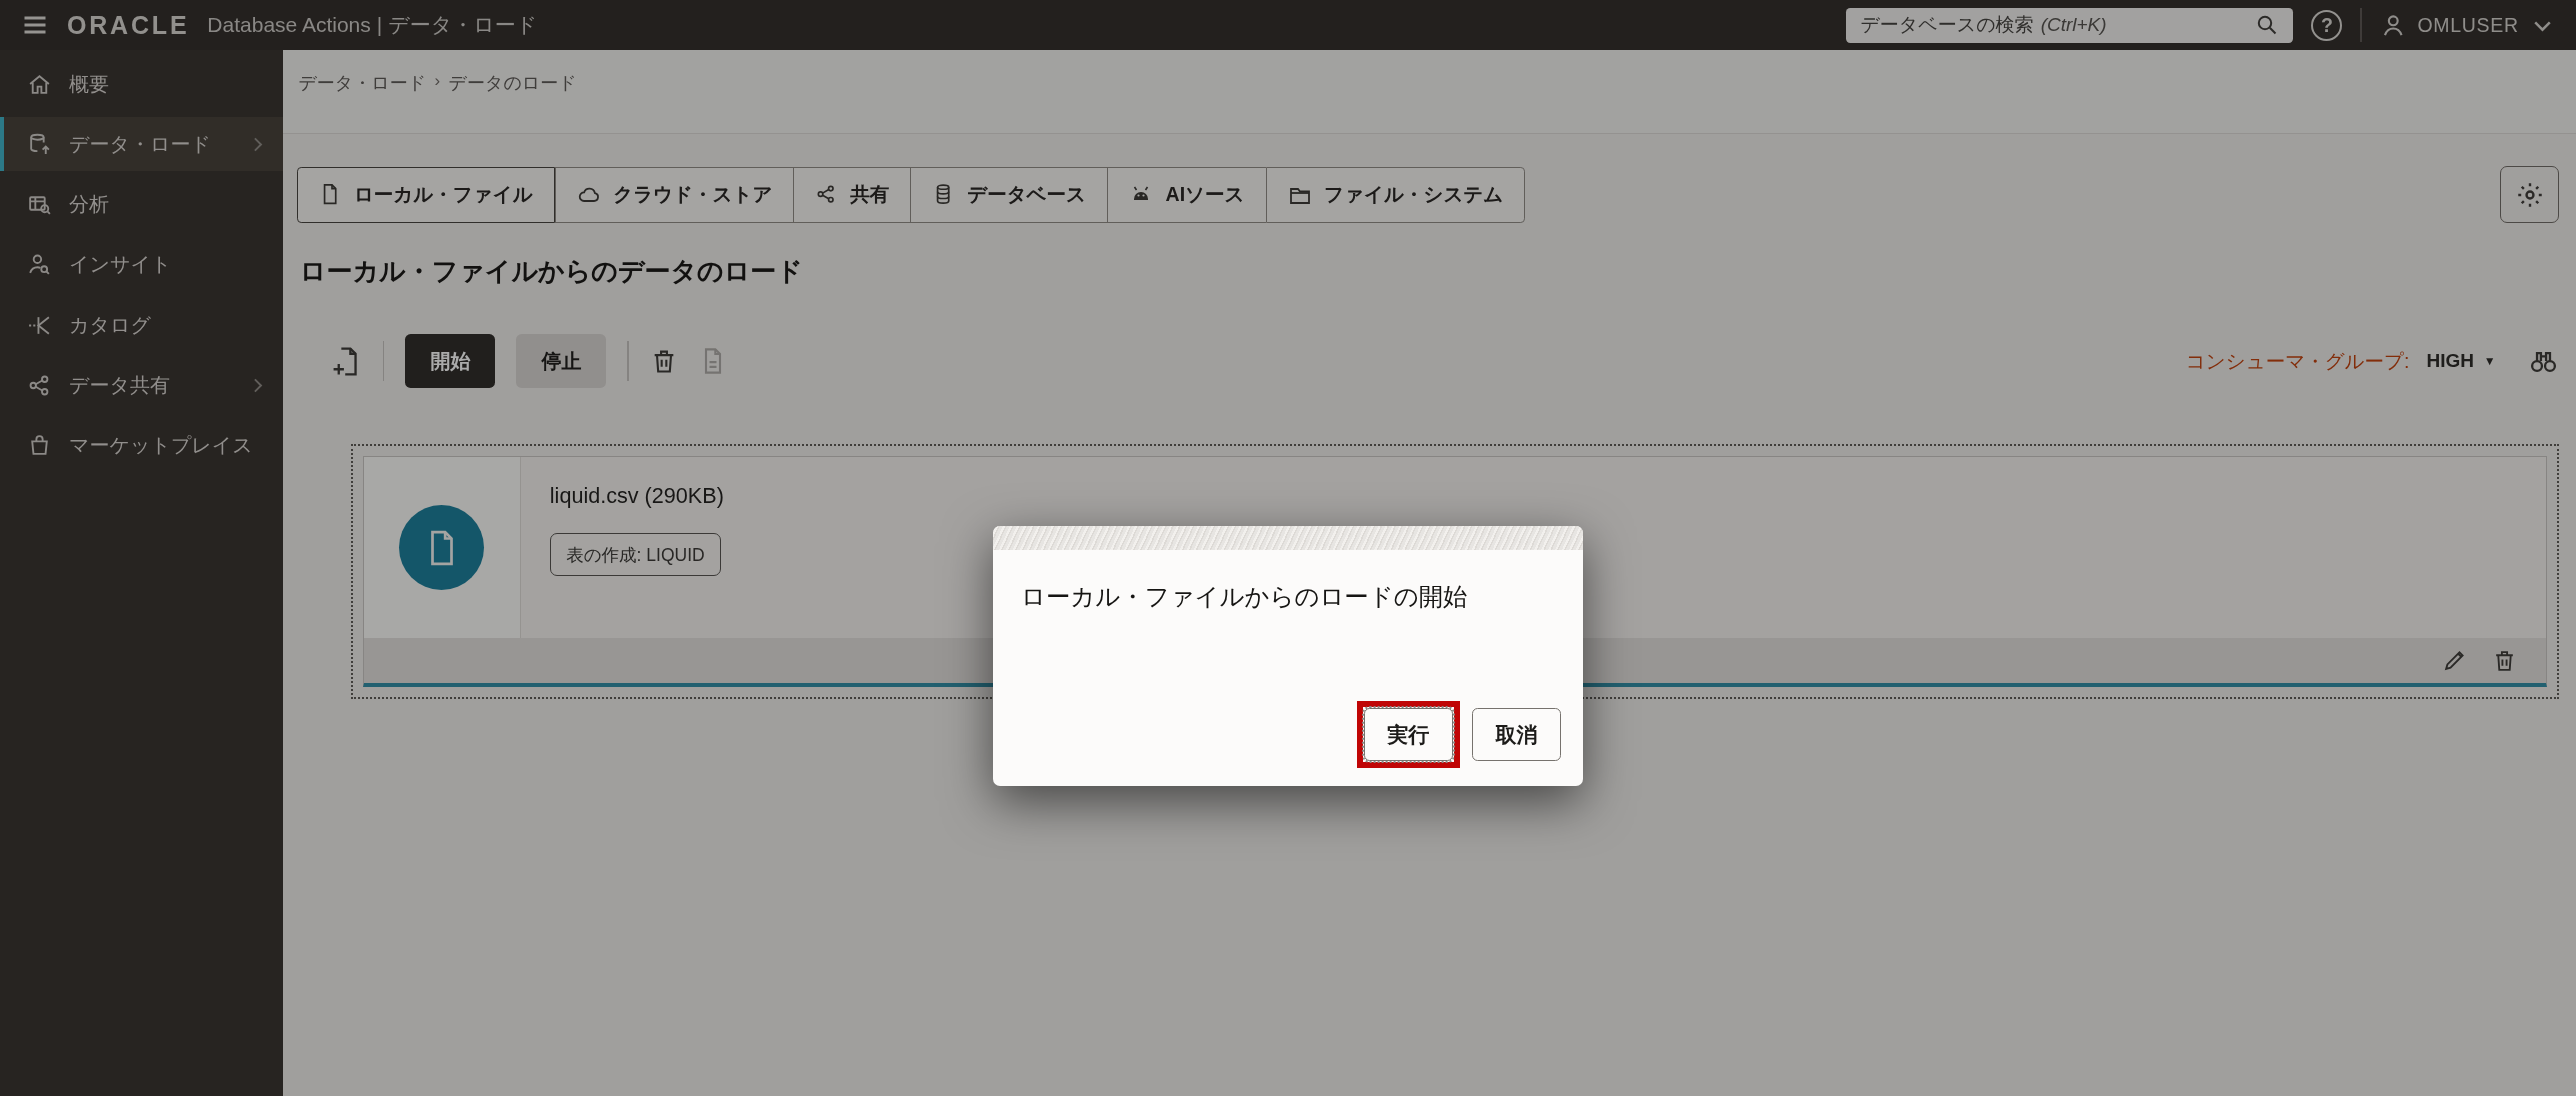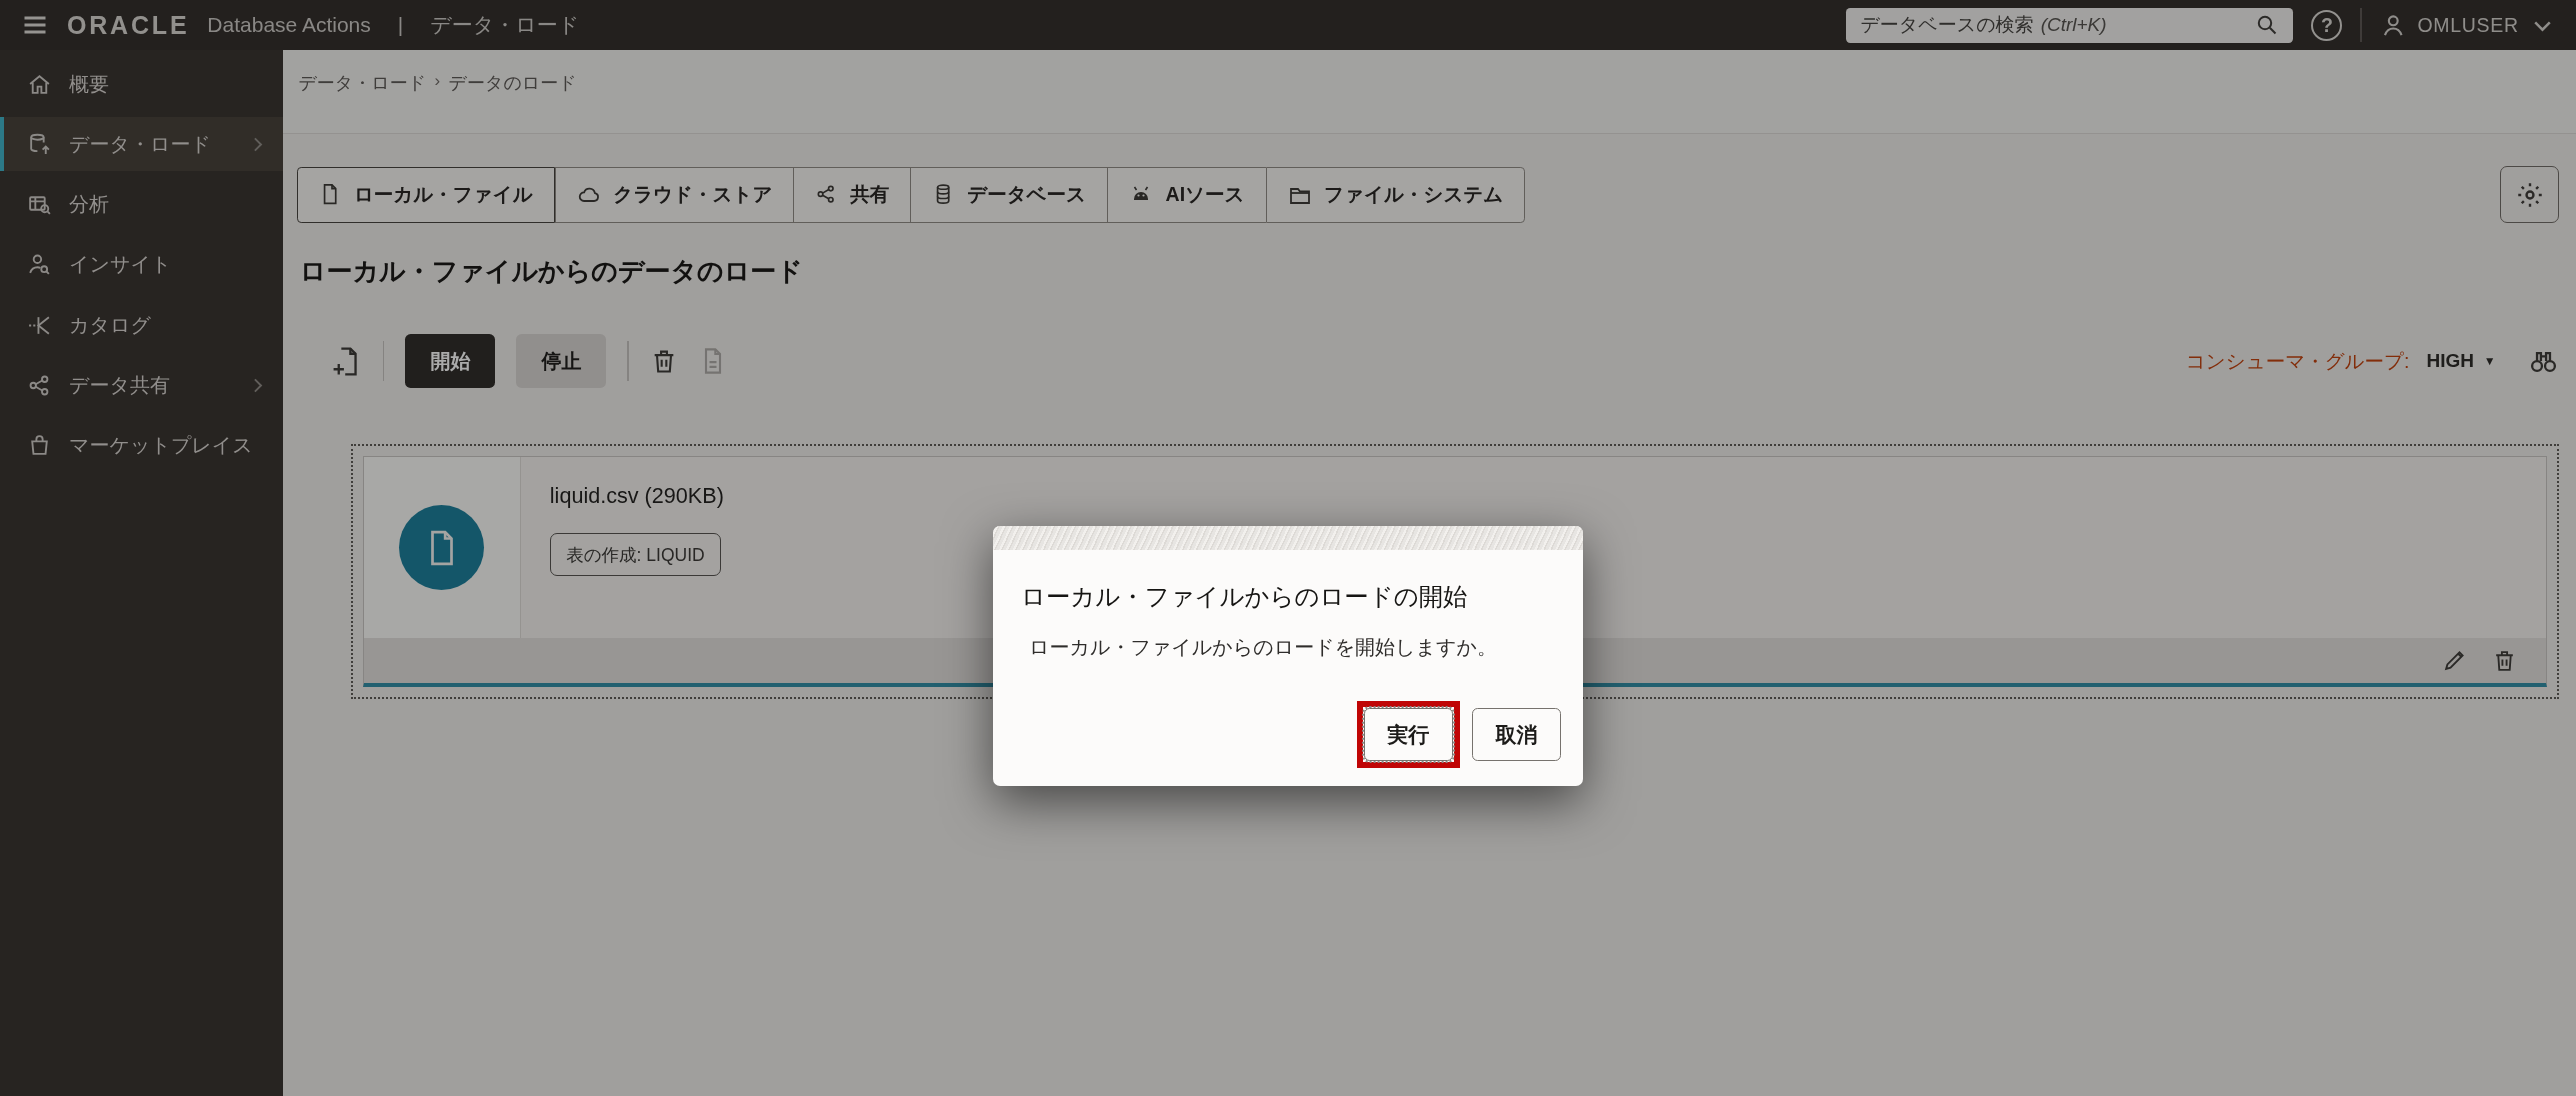--- a/index.html
+++ b/index.html
@@ -5,21 +5,21 @@
   * { margin:0; padding:0; box-sizing:border-box; }
   html,body { width:2576px; height:1096px; overflow:hidden;
     font-family:"Liberation Sans","DejaVu Sans",sans-serif; background:#efedea; }
   .app { position:absolute; inset:0; }
 
   
   .top-bar { position:absolute; top:0; left:0; right:0; height:50px; background:#312d2a;
     display:flex; align-items:center; padding:0 21px; gap:18px; color:#dedbd7; z-index:10; }
   .icon-btn { background:none; border:none; color:inherit; display:flex; align-items:center; cursor:pointer; }
   .brand { font-size:25px; font-weight:bold; letter-spacing:2.8px; color:#d9d6d2; }
-  .app-title { font-size:21px; color:#ccc9c5; display:flex; gap:27px; align-items:center; white-space:nowrap; }
+  .app-title { font-size:21px; color:#ccc9c5; display:flex; gap:6px; align-items:center; white-space:nowrap; }
   .top-right { margin-left:auto; display:flex; align-items:center; gap:18px; }
   .search-box { width:447px; height:35px; background:#f2f0ee; border-radius:4.2px; display:flex;
     align-items:center; padding:0 14px; font-size:19px; color:#44423f; cursor:text; }
   .search-box .ph { white-space:nowrap; }
   .search-box .hint { font-style:italic; margin-left:7px; color:#55534f; }
   .search-box .sicon { margin-left:auto; color:#3e3c39; }
   .help-btn { width:31px; height:31px; border-radius:50%; border:2.1px solid #dbd8d4; color:#dbd8d4;
     font-size:19.5px; font-weight:bold; display:flex; align-items:center; justify-content:center; background:none; cursor:pointer; }
   .v-div { width:1.4px; height:34px; background:#5b5652; }
   .user-menu { display:flex; align-items:center; gap:11.2px; font-size:19.5px; color:#d5d2ce;
@@ -407,21 +407,20 @@
       </div>
 
     </div>
   </main>
 
   <div class="overlay"></div>
 
   <div class="dialog">
     <div class="dialog-grip"></div>
     <div class="dialog-title">ローカル・ファイルからのロードの開始</div>
-    <div class="dialog-msg">ローカル・ファイルからのロードを開始しますか。</div>
     <div class="dialog-actions">
       <span class="red-wrap">
         <button class="btn-dialog btn-run">実行</button>
       </span>
       <button class="btn-dialog">取消</button>
     </div>
   </div>
 
 </div>
 

